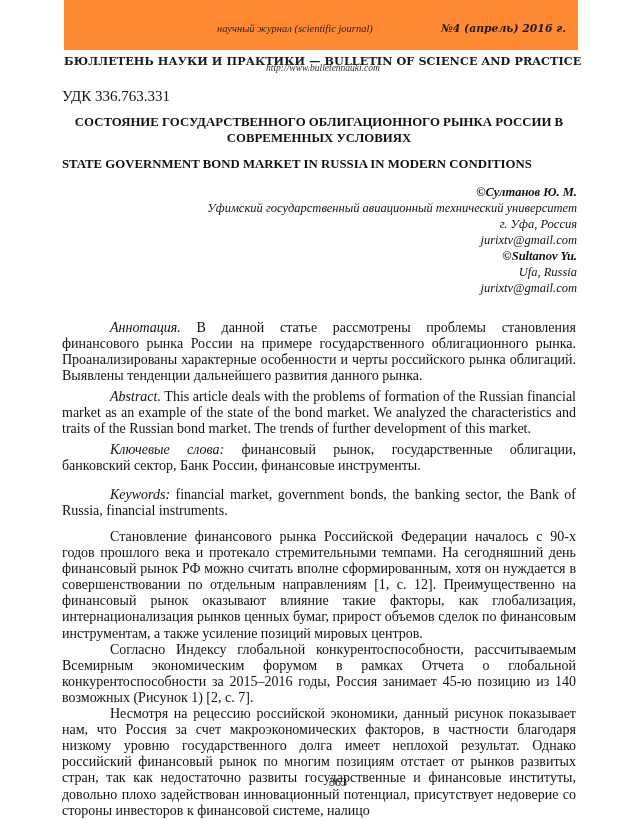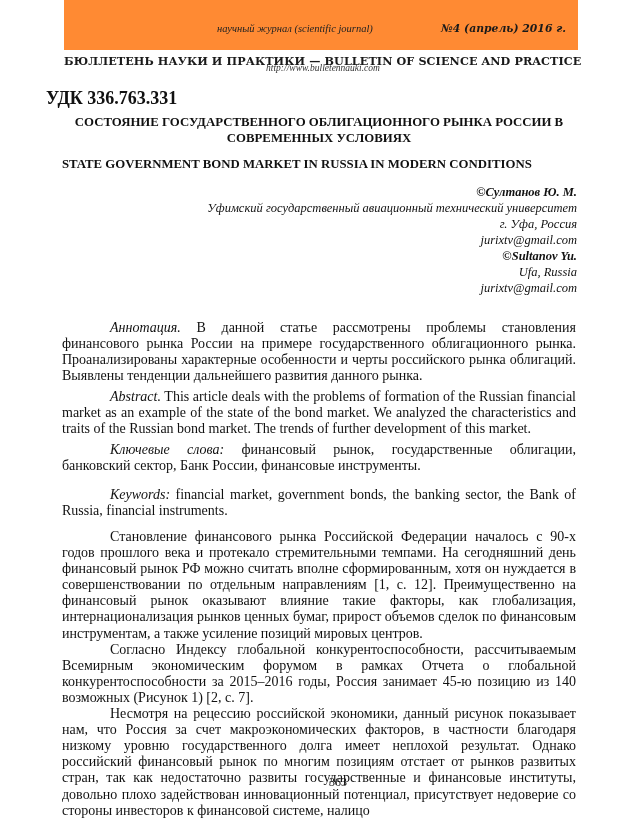--- a/index.html
+++ b/index.html
@@ -9,21 +9,21 @@
             background: #ff8a33; }
   .banner-title { position: absolute; left: 0; right: 0; top: 9px; text-align: center;
                   font-family: "DejaVu Serif", serif; font-weight: bold; font-size: 11.2px;
                   letter-spacing: 0.1px; color: #1a1a1a; white-space: nowrap; margin-top: 45px; }
   .banner-sub { position: absolute; left: 153px; top: 23px; font-style: italic;
                 font-size: 10.5px; color: #222; white-space: nowrap; }
   .banner-issue { position: absolute; right: 12px; top: 22px; font-style: italic; font-weight: bold;
                   font-family: "DejaVu Serif", serif; font-size: 10.8px; color: #1a1a1a; white-space: nowrap; }
   .url { position: absolute; left: 12px; right: 0; top: 63px; text-align: center;
          font-style: italic; font-size: 9.5px; color: #333; }
-  .udk { position: absolute; left: 46px; top: 88px; font-size: 18px; font-weight: bold; }
+  .udk { position: absolute; left: 62px; top: 88px; font-size: 15px; }
   .title-ru { position: absolute; left: 62px; width: 514px; top: 114px; text-align: center;
               font-weight: bold; font-size: 12.8px; line-height: 16px; }
   .title-en { position: absolute; left: 62px; width: 514px; top: 157px; text-align: left;
               font-weight: bold; font-size: 12.8px; }
   .authors { position: absolute; right: 57px; top: 184px; text-align: right;
              font-style: italic; font-size: 12.5px; line-height: 16px; margin-left: 12px; }
   .authors .name { font-weight: bold; }
   .authors .line { display: block; white-space: nowrap; }
   .para { position: absolute; left: 62px; width: 514px; font-size: 14px; line-height: 16.1px;
           text-align: justify; }

